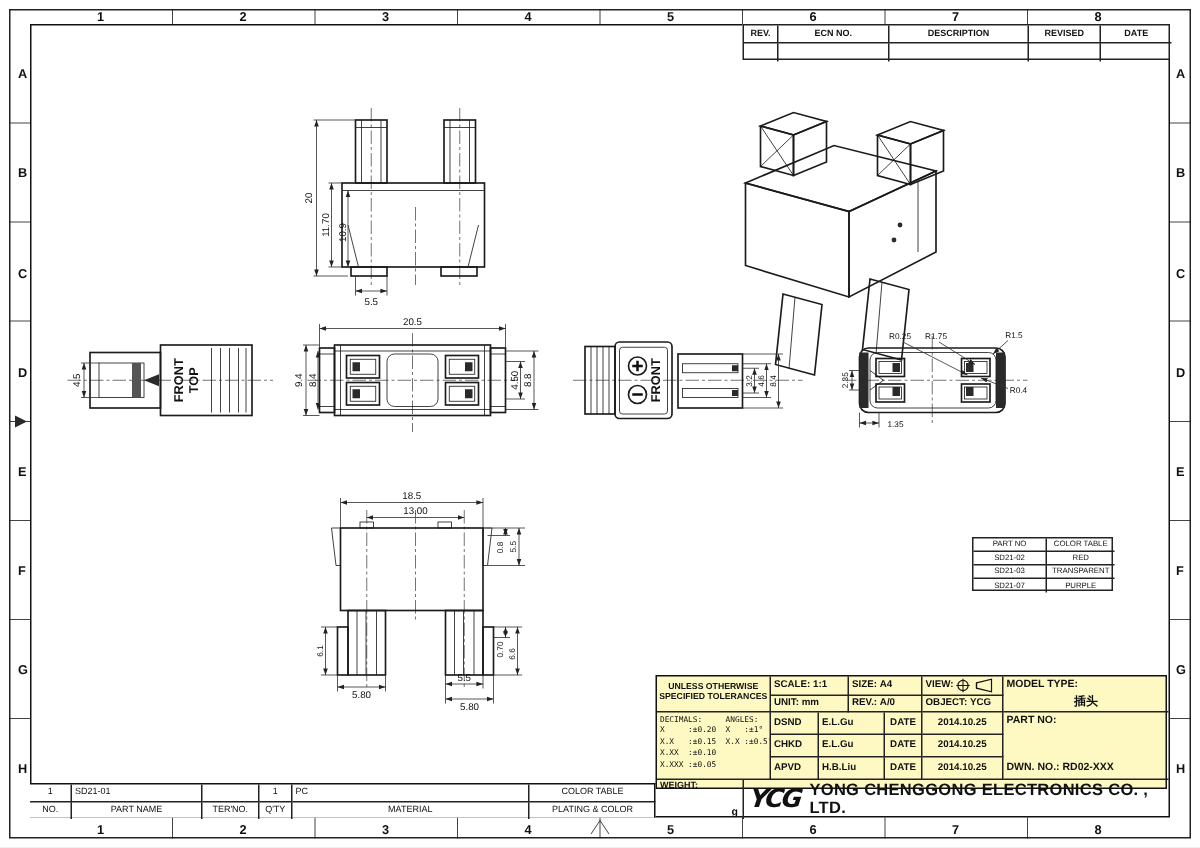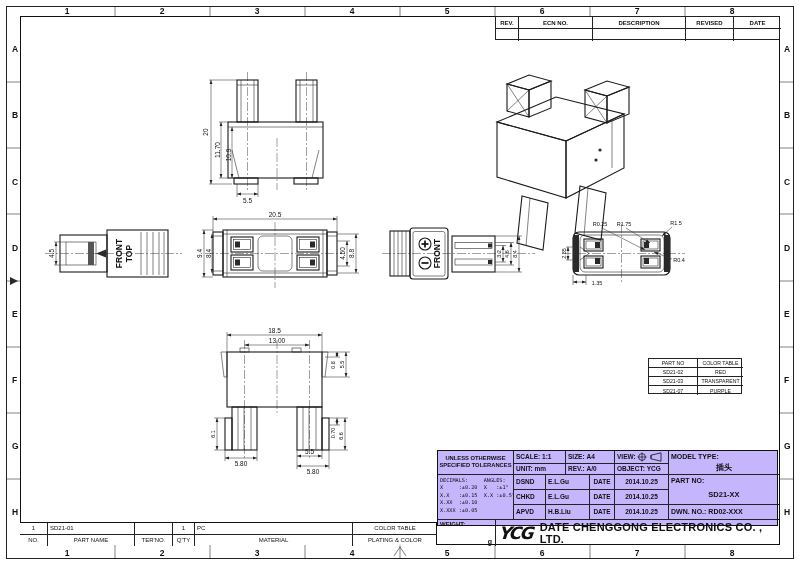--- a/index.html
+++ b/index.html
@@ -13,21 +13,21 @@
   .pl{padding-left:2px;}
   .br{border-right:1px solid #222;}
   .bb{border-bottom:1px solid #222;}
   .rohs-box{left:30px;top:18px;width:87px;height:44px;border:1.4px solid #111;
             display:flex;align-items:center;justify-content:center;
             font-family:"Liberation Serif",serif;font-size:27px;}
   .rev-table{left:495px;top:16px;width:285px;height:24px;border:1px solid #222;background:#fff;}
   .rev-table .c{font-size:6px;font-weight:bold;}
   .color-table{left:648px;top:358px;width:94px;height:36px;border:1px solid #222;background:#fff;}
   .color-table .c{font-size:5.2px;}
-  .title-block{left:437px;top:450px;width:341px;height:76px;border:1.5px solid #111;background:#c4b5fd;}
+  .title-block{left:437px;top:450px;width:341px;height:76px;border:1.5px solid #111;background:#fef9c3;}
   .title-block .c{font-size:6.5px;font-weight:bold;}
   .tolpre{font-family:"DejaVu Sans Mono",monospace;font-size:5.2px;line-height:7.6px;white-space:pre;font-weight:normal;}
   .parts-table{left:20px;top:522px;width:417px;height:23px;border-top:1.2px solid #111;border-right:1.2px solid #111;background:#fff;}
   .parts-table .c{font-size:6px;}
   .logo{font-family:"DejaVu Sans",sans-serif;font-style:italic;font-weight:bold;
         font-size:17px;letter-spacing:-1.5px;margin:0 6px 0 4px;transform:skewX(-8deg);}
   .coname{font-weight:bold;font-size:11px;letter-spacing:.2px;}
   svg text{fill:#111;}
   .d{font:6.5px "Liberation Sans",sans-serif;}
   .s{font:5.5px "Liberation Sans",sans-serif;}
@@ -462,26 +462,25 @@
     <div class="c br bb cc" style="left:152px;top:38.5px;width:25px;height:15px">DATE</div>
     <div class="c br bb cc" style="left:177px;top:38.5px;width:54px;height:15px">2014.10.25</div>
     <div class="c br bb pl" style="left:76px;top:53.5px;width:32px;height:15px">APVD</div>
     <div class="c br bb pl" style="left:108px;top:53.5px;width:44px;height:15px">H.B.Liu</div>
     <div class="c br bb cc" style="left:152px;top:53.5px;width:25px;height:15px">DATE</div>
     <div class="c br bb cc" style="left:177px;top:53.5px;width:54px;height:15px">2014.10.25</div>
 
     <div class="c pl" style="left:231px;top:0;width:110px;height:11px;font-size:7px">MODEL TYPE:</div>
     <div class="c cc bb" style="left:231px;top:11px;width:110px;height:12.5px;font-size:8px">插头</div>
     <div class="c pl" style="left:231px;top:23.5px;width:110px;height:11px;font-size:7px">PART NO:</div>
-    <div class="c cc bb" style="left:231px;top:34.5px;width:110px;height:19px;font-size:7.5px">SD21-XX</div>
     <div class="c bb pl" style="left:231px;top:53.5px;width:110px;height:15px;font-size:7px">DWN. NO.: RD02-XXX</div>
 
     <div class="c" style="left:58px;top:68.5px;width:283px;height:26.5px;justify-content:flex-start">
       <span class="logo">YCG</span>
-      <span class="coname">DATE CHENGGONG ELECTRONICS CO. , LTD.</span>
+      <span class="coname">YONG CHENGGONG ELECTRONICS CO. , LTD.</span>
     </div>
   </div>
 
   <div class="abs parts-table">
     <div class="c cc br bb" style="left:0;top:0;width:28px;height:11.5px">1</div>
     <div class="c br bb pl" style="left:28px;top:0;width:87px;height:11.5px">SD21-01</div>
     <div class="c cc br bb" style="left:115px;top:0;width:38px;height:11.5px"></div>
     <div class="c cc br bb" style="left:153px;top:0;width:22px;height:11.5px">1</div>
     <div class="c br bb pl" style="left:175px;top:0;width:158px;height:11.5px">PC</div>
     <div class="c cc bb" style="left:333px;top:0;width:84px;height:11.5px">COLOR TABLE</div>

